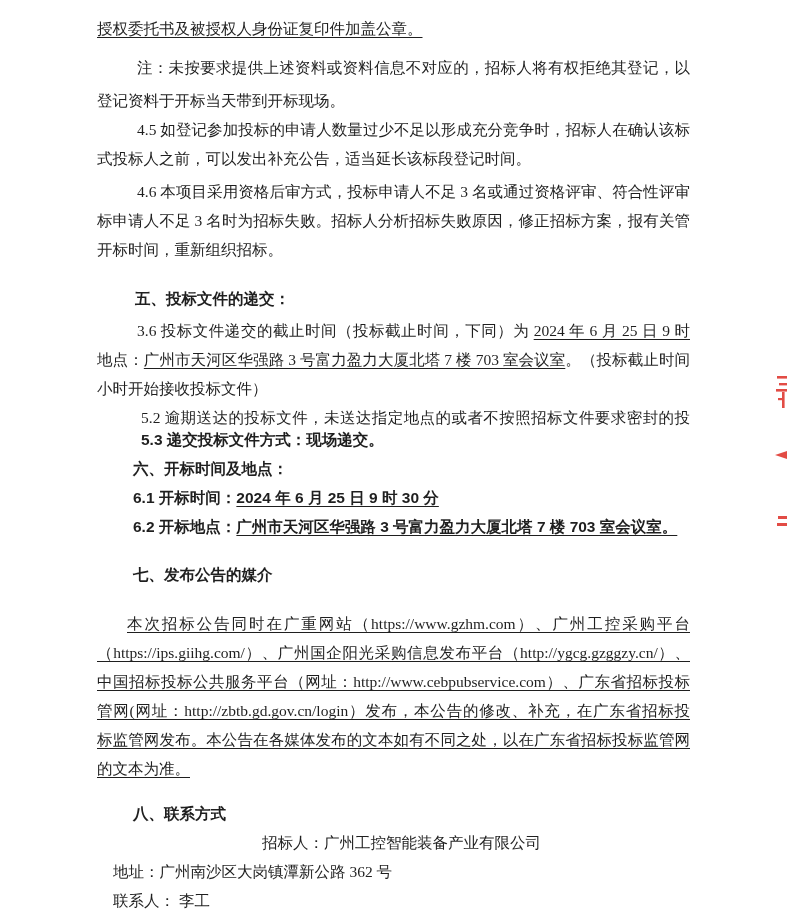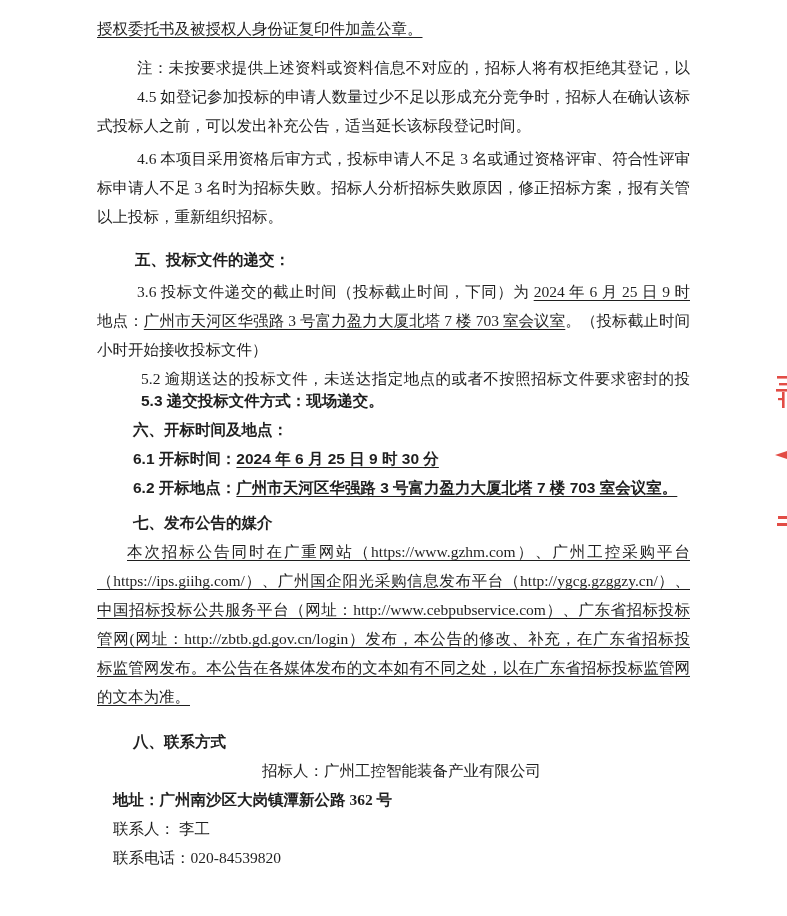--- a/index.html
+++ b/index.html
@@ -63,44 +63,45 @@
   .seal-mark.m2{top:153px;width:10px;height:3px;}
 </style>
 </head>
 <body>
 
 <div class="page">
 
   <div class="doc">
       <div class="line"><span class="run u">授权委托书及被授权人身份证复印件加盖公章。</span></div>
       <div class="line just" style="text-indent: 40px; margin-top: 10px;"><span class="run">注：未按要求提供上述资料或资料信息不对应的，招标人将有权拒绝其登记，以上投标</span></div>
+      <div class="line" style="margin-top: 4px;"><span class="run">登记资料于开标当天带到开标现场。</span></div>
       <div class="line just" style="text-indent: 40px;"><span class="run">4.5 如登记参加投标的申请人数量过少不足以形成充分竞争时，招标人在确认该标包正</span></div>
       <div class="line"><span class="run">式投标人之前，可以发出补充公告，适当延长该标段登记时间。</span></div>
       <div class="line just" style="text-indent: 40px; margin-top: 4px;"><span class="run">4.6 本项目采用资格后审方式，投标申请人不足 3 名或通过资格评审、符合性评审的投</span></div>
       <div class="line just"><span class="run">标申请人不足 3 名时为招标失败。招标人分析招标失败原因，修正招标方案，报有关管理部</span></div>
-      <div class="line"><span class="run">以上投标，重新组织招标。</span></div>
-      <div class="line" style="text-indent: 38px; margin-top: 14px;"><span class="run b">五、投标文件的递交：</span></div>
+      <div class="line"><span class="run">开标时间，重新组织招标。</span></div>
+      <div class="line" style="text-indent: 38px; margin-top: 20px;"><span class="run b">五、投标文件的递交：</span></div>
       <div class="line just" style="text-indent: 40px; margin-top: 3px;"><span class="run">3.6 投标文件递交的截止时间（投标截止时间，下同）为 </span><span class="run u">2024 年 6 月 25 日 9 时 30 分</span></div>
       <div class="line just"><span class="run">地点：</span><span class="run u">广州市天河区华强路 3 号富力盈力大厦北塔 7 楼 703 室会议室</span><span class="run">。（投标截止时间前半</span></div>
       <div class="line"><span class="run">小时开始接收投标文件）</span></div>
       <div class="line just" style="text-indent: 44px;"><span class="run">5.2 逾期送达的投标文件，未送达指定地点的或者不按照招标文件要求密封的投标文件，</span></div>
       <div class="line" style="text-indent: 44px; margin-top: -7px;"><span class="run b">5.3 递交投标文件方式：现场递交。</span></div>
       <div class="line" style="text-indent: 36px;"><span class="run b">六、开标时间及地点：</span></div>
       <div class="line" style="text-indent: 36px;"><span class="run b">6.1 开标时间：</span><span class="run b u">2024 年 6 月 25 日 9 时 30 分</span></div>
       <div class="line" style="text-indent: 36px;"><span class="run b">6.2 开标地点：</span><span class="run b u">广州市天河区华强路 3 号富力盈力大厦北塔 7 楼 703 室会议室。</span></div>
-      <div class="line" style="text-indent: 36px; margin-top: 6px;"><span class="run b">七、发布公告的媒介</span></div>
-      <div class="line just" style="text-indent: 30px;"><span class="run u">本次招标公告同时在广重网站（https://www.gzhm.com）、广州工控采购平台</span></div>
+      <div class="line" style="text-indent: 36px; margin-top: 19px;"><span class="run b">七、发布公告的媒介</span></div>
+      <div class="line just" style="text-indent: 30px; margin-top: 20px;"><span class="run u">本次招标公告同时在广重网站（https://www.gzhm.com）、广州工控采购平台</span></div>
       <div class="line just"><span class="run u">（https://ips.giihg.com/）、广州国企阳光采购信息发布平台（http://ygcg.gzggzy.cn/）、</span></div>
       <div class="line just"><span class="run u">中国招标投标公共服务平台（网址：http://www.cebpubservice.com）、广东省招标投标监</span></div>
       <div class="line just"><span class="run u">管网(网址：http://zbtb.gd.gov.cn/login）发布，本公告的修改、补充，在广东省招标投</span></div>
       <div class="line just"><span class="run u">标监管网发布。本公告在各媒体发布的文本如有不同之处，以在广东省招标投标监管网发布</span></div>
       <div class="line"><span class="run u">的文本为准。</span></div>
       <div class="line" style="text-indent: 36px; margin-top: 16px;"><span class="run b">八、联系方式</span></div>
       <div class="line" style="text-indent: 16px; text-align: center;"><span class="run">招标人：广州工控智能装备产业有限公司</span></div>
-      <div class="line" style="text-indent: 16px; font-weight: bold;"><span class="run">地址：广州南沙区大岗镇潭新公路 362 号</span></div>
+      <div class="line" style="text-indent: 16px;"><span class="run">地址：广州南沙区大岗镇潭新公路 362 号</span></div>
       <div class="line" style="text-indent: 16px;"><span class="run">联系人： 李工</span></div>
       <div class="line" style="text-indent: 16px;"><span class="run">联系电话：020-84539820</span></div>
     </div>
 
   <div class="seal">
     <svg class="seal-char" viewBox="0 0 11 38" xmlns="http://www.w3.org/2000/svg">
       <g fill="currentColor">
         <rect x="1" y="2" width="10" height="2.6"></rect>
         <rect x="3" y="9" width="8" height="2.4"></rect>
         <rect x="0" y="15" width="11" height="2.6"></rect>

